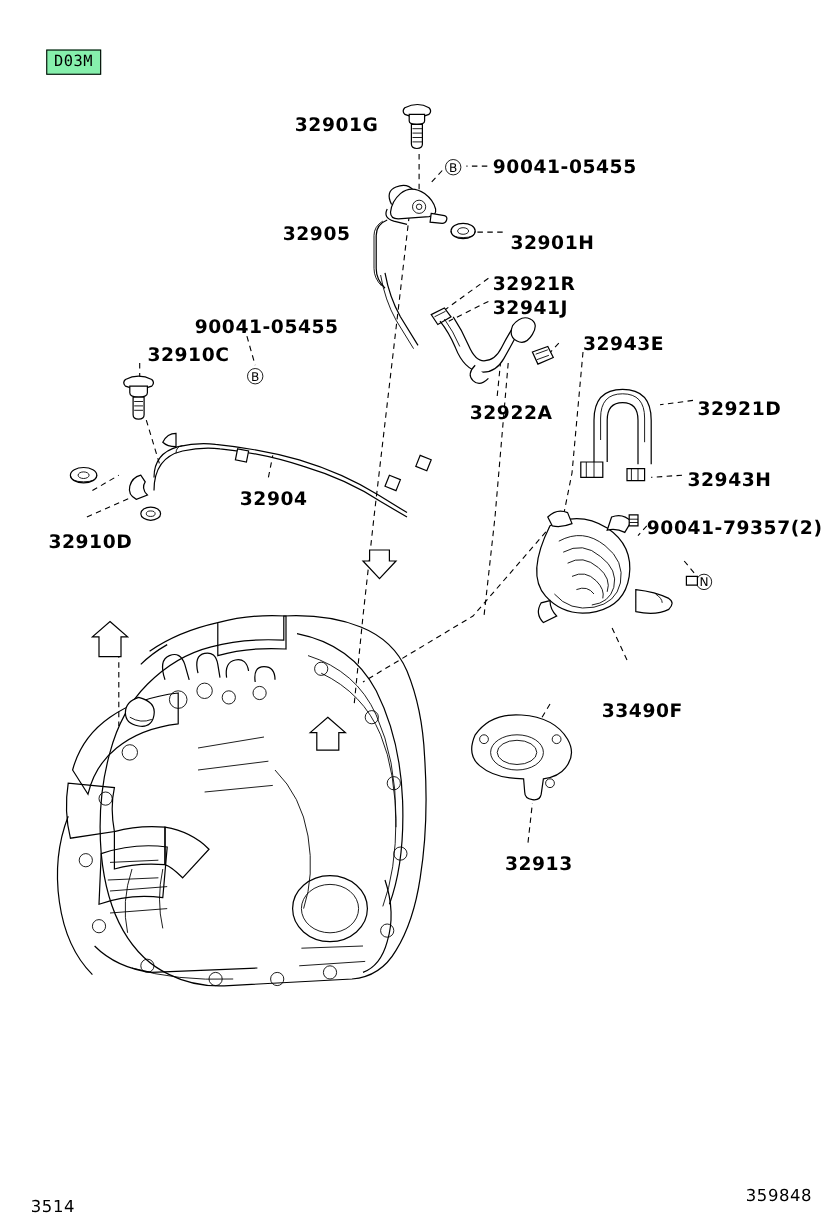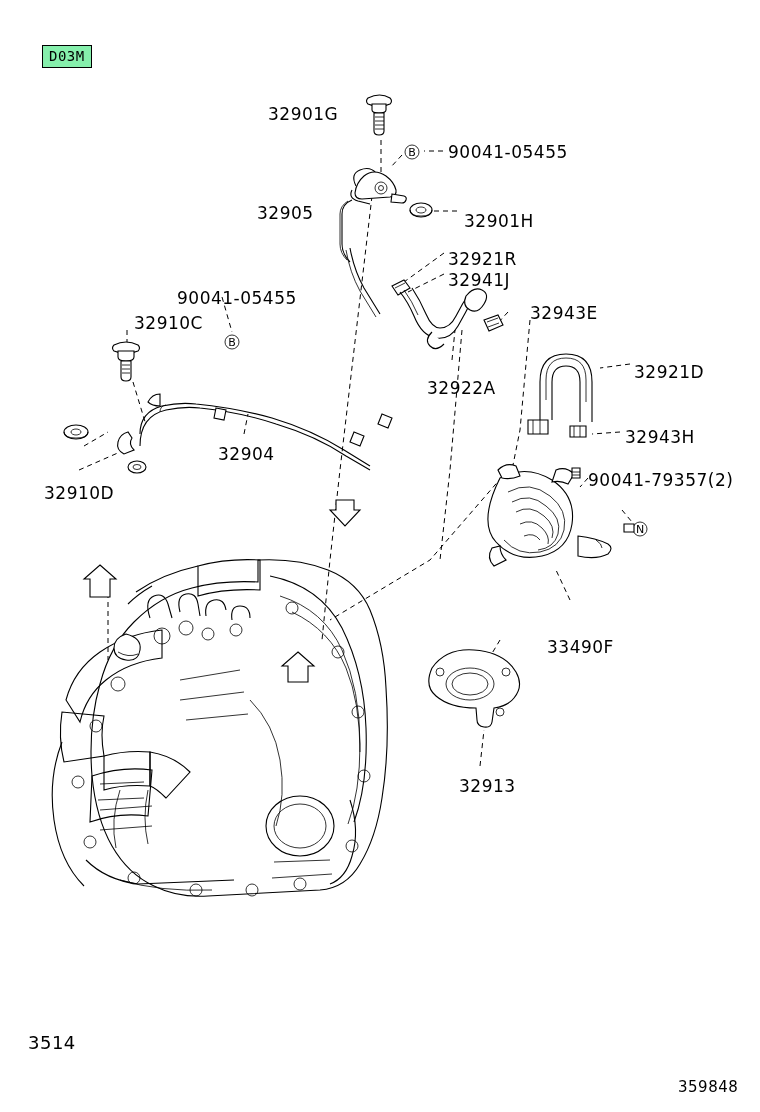--- a/index.html
+++ b/index.html
@@ -31,33 +31,33 @@
     font-family: "DejaVu Sans Mono", monospace;
     font-size: 14px;
     letter-spacing: 0.5px;
     line-height: 1;
     background: #86efac;
   }
   
   .label {
     position: absolute;
     font-family: "DejaVu Sans", sans-serif;
-    font-weight: normal;
+    font-weight: bold;
     font-size: 17px;
     letter-spacing: 0.5px;
     white-space: nowrap;
     color: #000;
   }
   
   .footer-left {
     position: absolute;
     left: 28px;
-    top: 1032px;
+    top: 1088px;
     font-family: "DejaVu Sans", sans-serif;
-    font-size: 18px;
+    font-size: 15px;
     letter-spacing: 0.5px;
   }
   .footer-right {
     position: absolute;
     left: 678px;
     top: 1078px;
     font-family: "DejaVu Sans", sans-serif;
     font-size: 15px;
     letter-spacing: 0.5px;
   }
@@ -326,21 +326,21 @@
   <div class="label" style="left:268px; top:104px;">32901G</div>
   <div class="label" style="left:448px; top:142px;">90041-05455</div>
   <div class="label" style="left:257px; top:203px;">32905</div>
   <div class="label" style="left:464px; top:211px;">32901H</div>
   <div class="label" style="left:448px; top:249px;text-align:center;">32921R</div>
   <div class="label" style="left:448px; top:270px;">32941J</div>
   <div class="label" style="left:177px; top:288px;">90041-05455</div>
   <div class="label" style="left:504px; top:303px;margin-left:26px;">32943E</div>
   <div class="label" style="left:97px;  top:313px;margin-left:37px;">32910C</div>
   <div class="label" style="left:634px; top:362px;">32921D</div>
-  <div class="label" style="left:427px; top:366px;margin-top:12px;">32922A</div>
+  <div class="label" style="left:427px; top:366px;">32922A</div>
   <div class="label" style="left:625px; top:427px;">32943H</div>
   <div class="label" style="left:218px; top:444px;">32904</div>
   <div class="label" style="left:44px;  top:483px;">32910D</div>
   <div class="label" style="left:588px; top:470px;">90041-79357(2)</div>
   <div class="label" style="left:547px; top:609px;margin-top:28px;">33490F</div>
   <div class="label" style="left:459px; top:776px;text-align:center;">32913</div>
 
   <div class="footer-left">3514</div>
   <div class="footer-right">359848</div>
 

